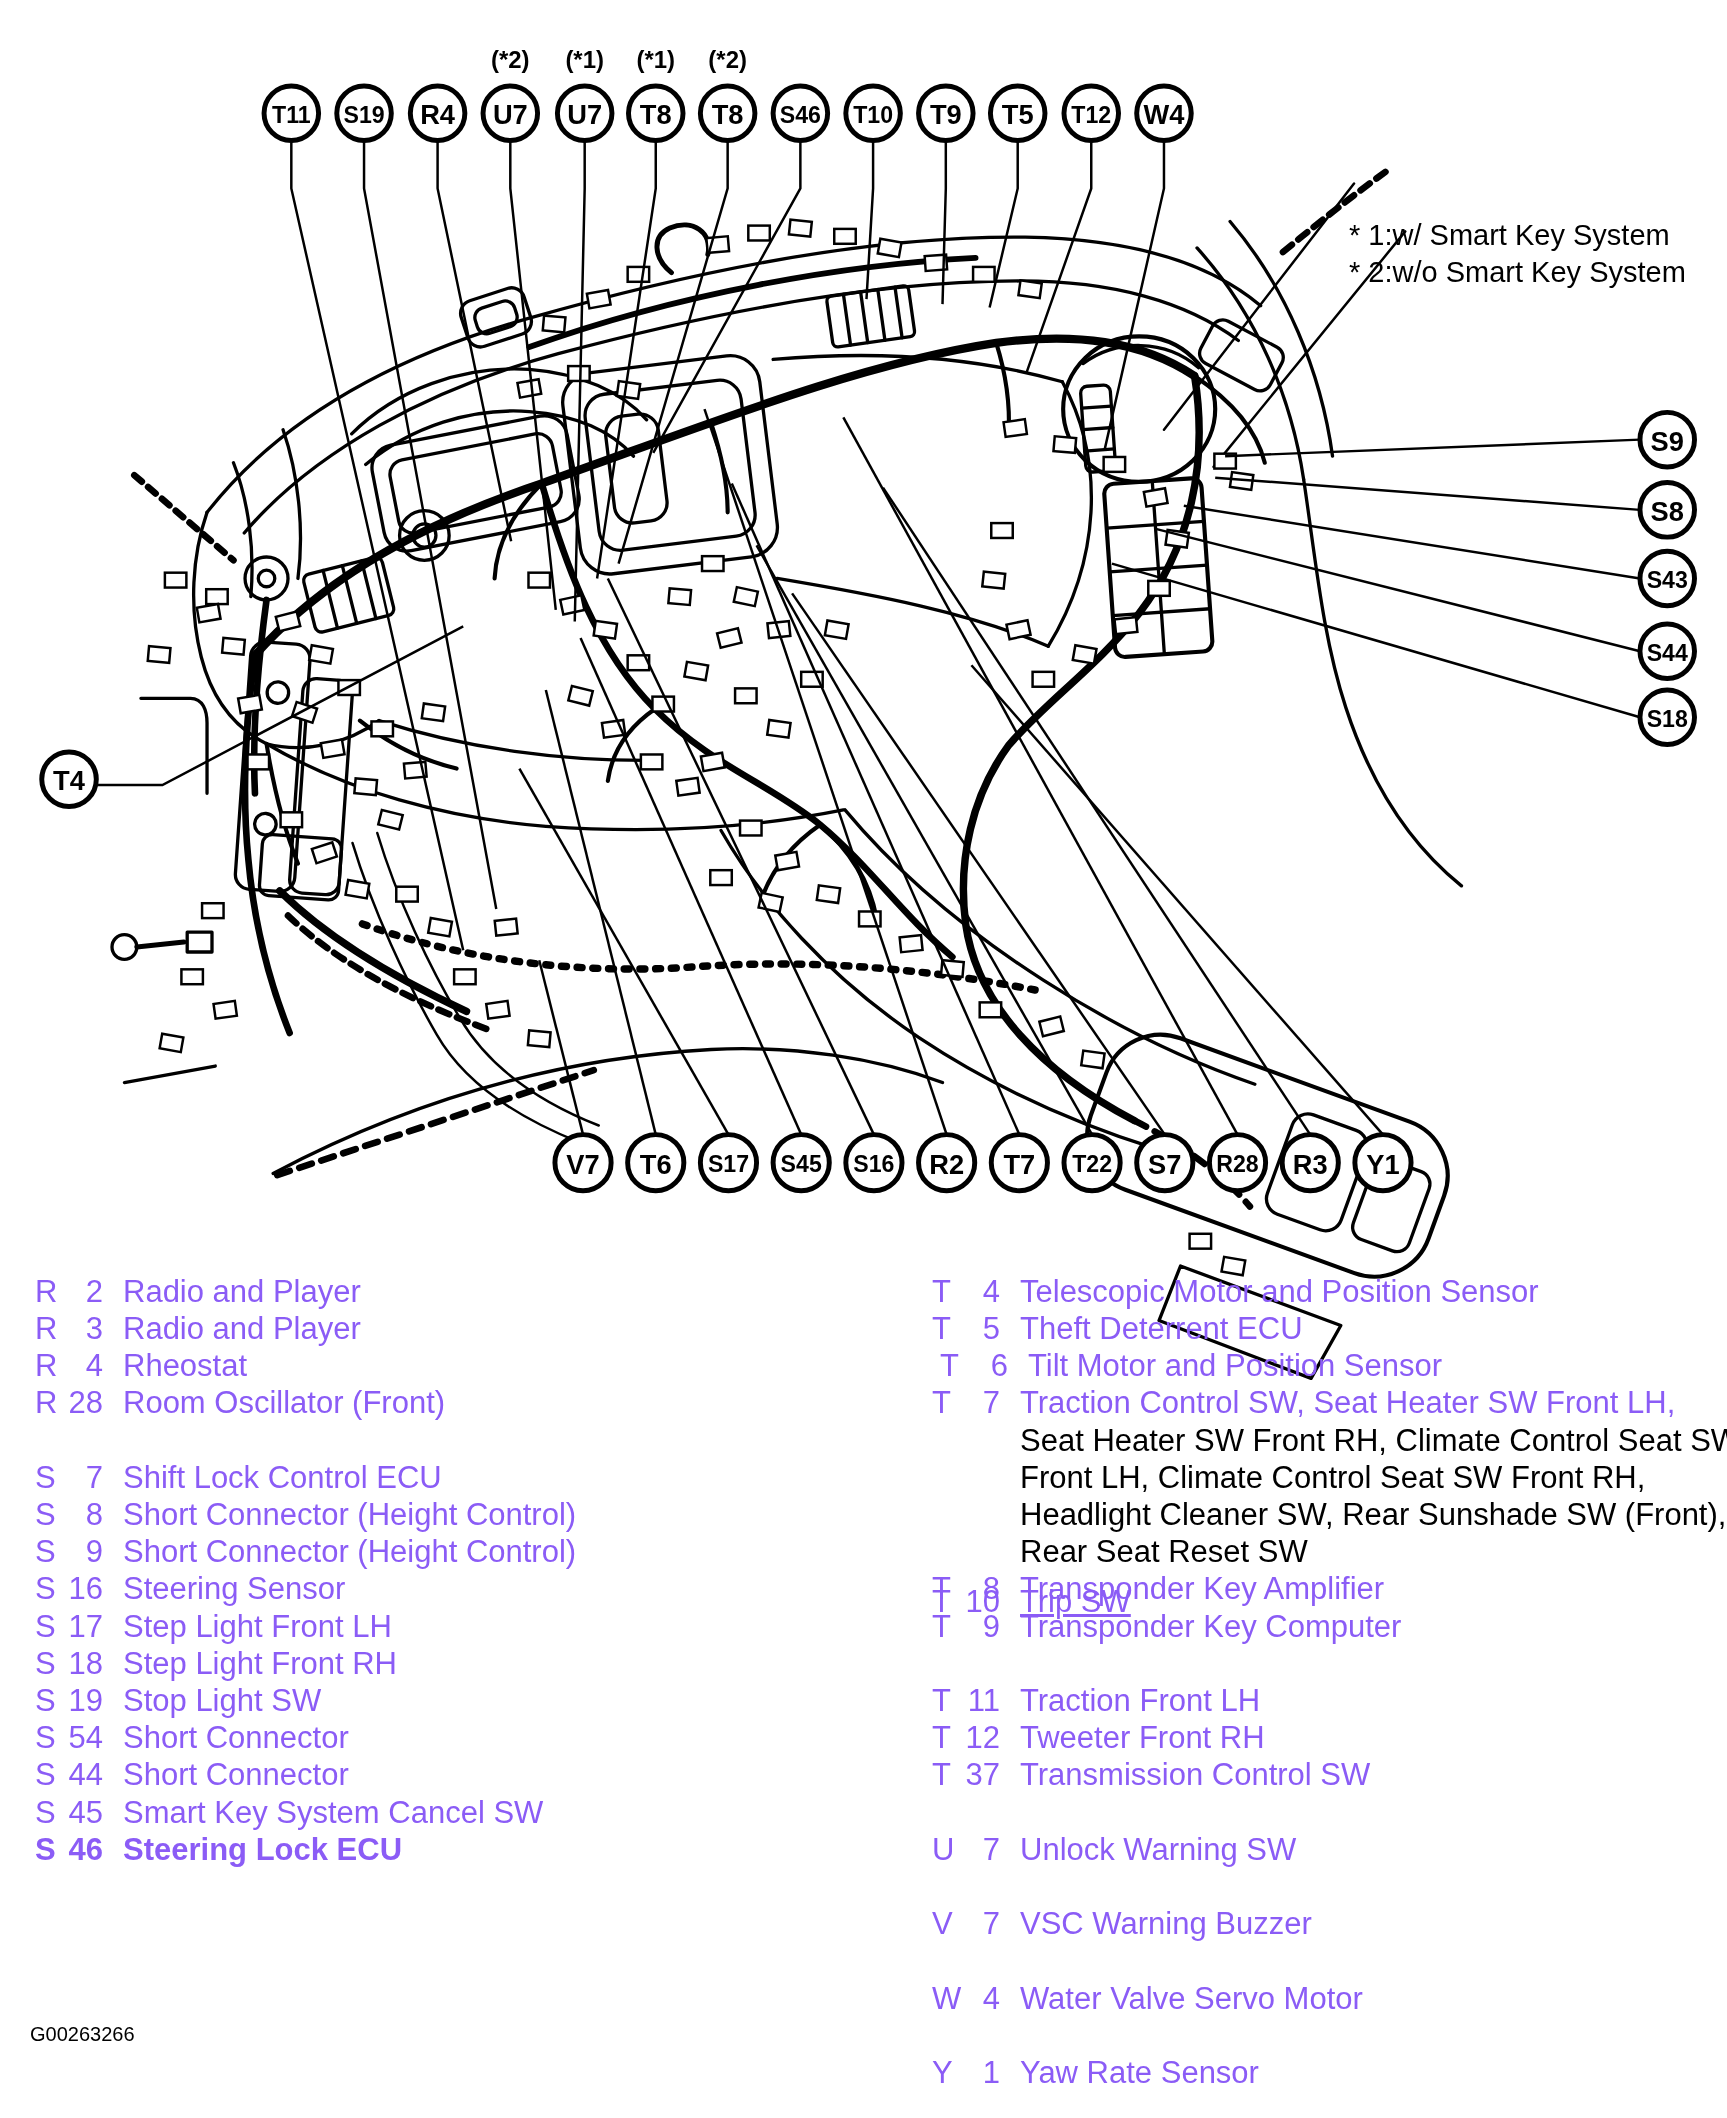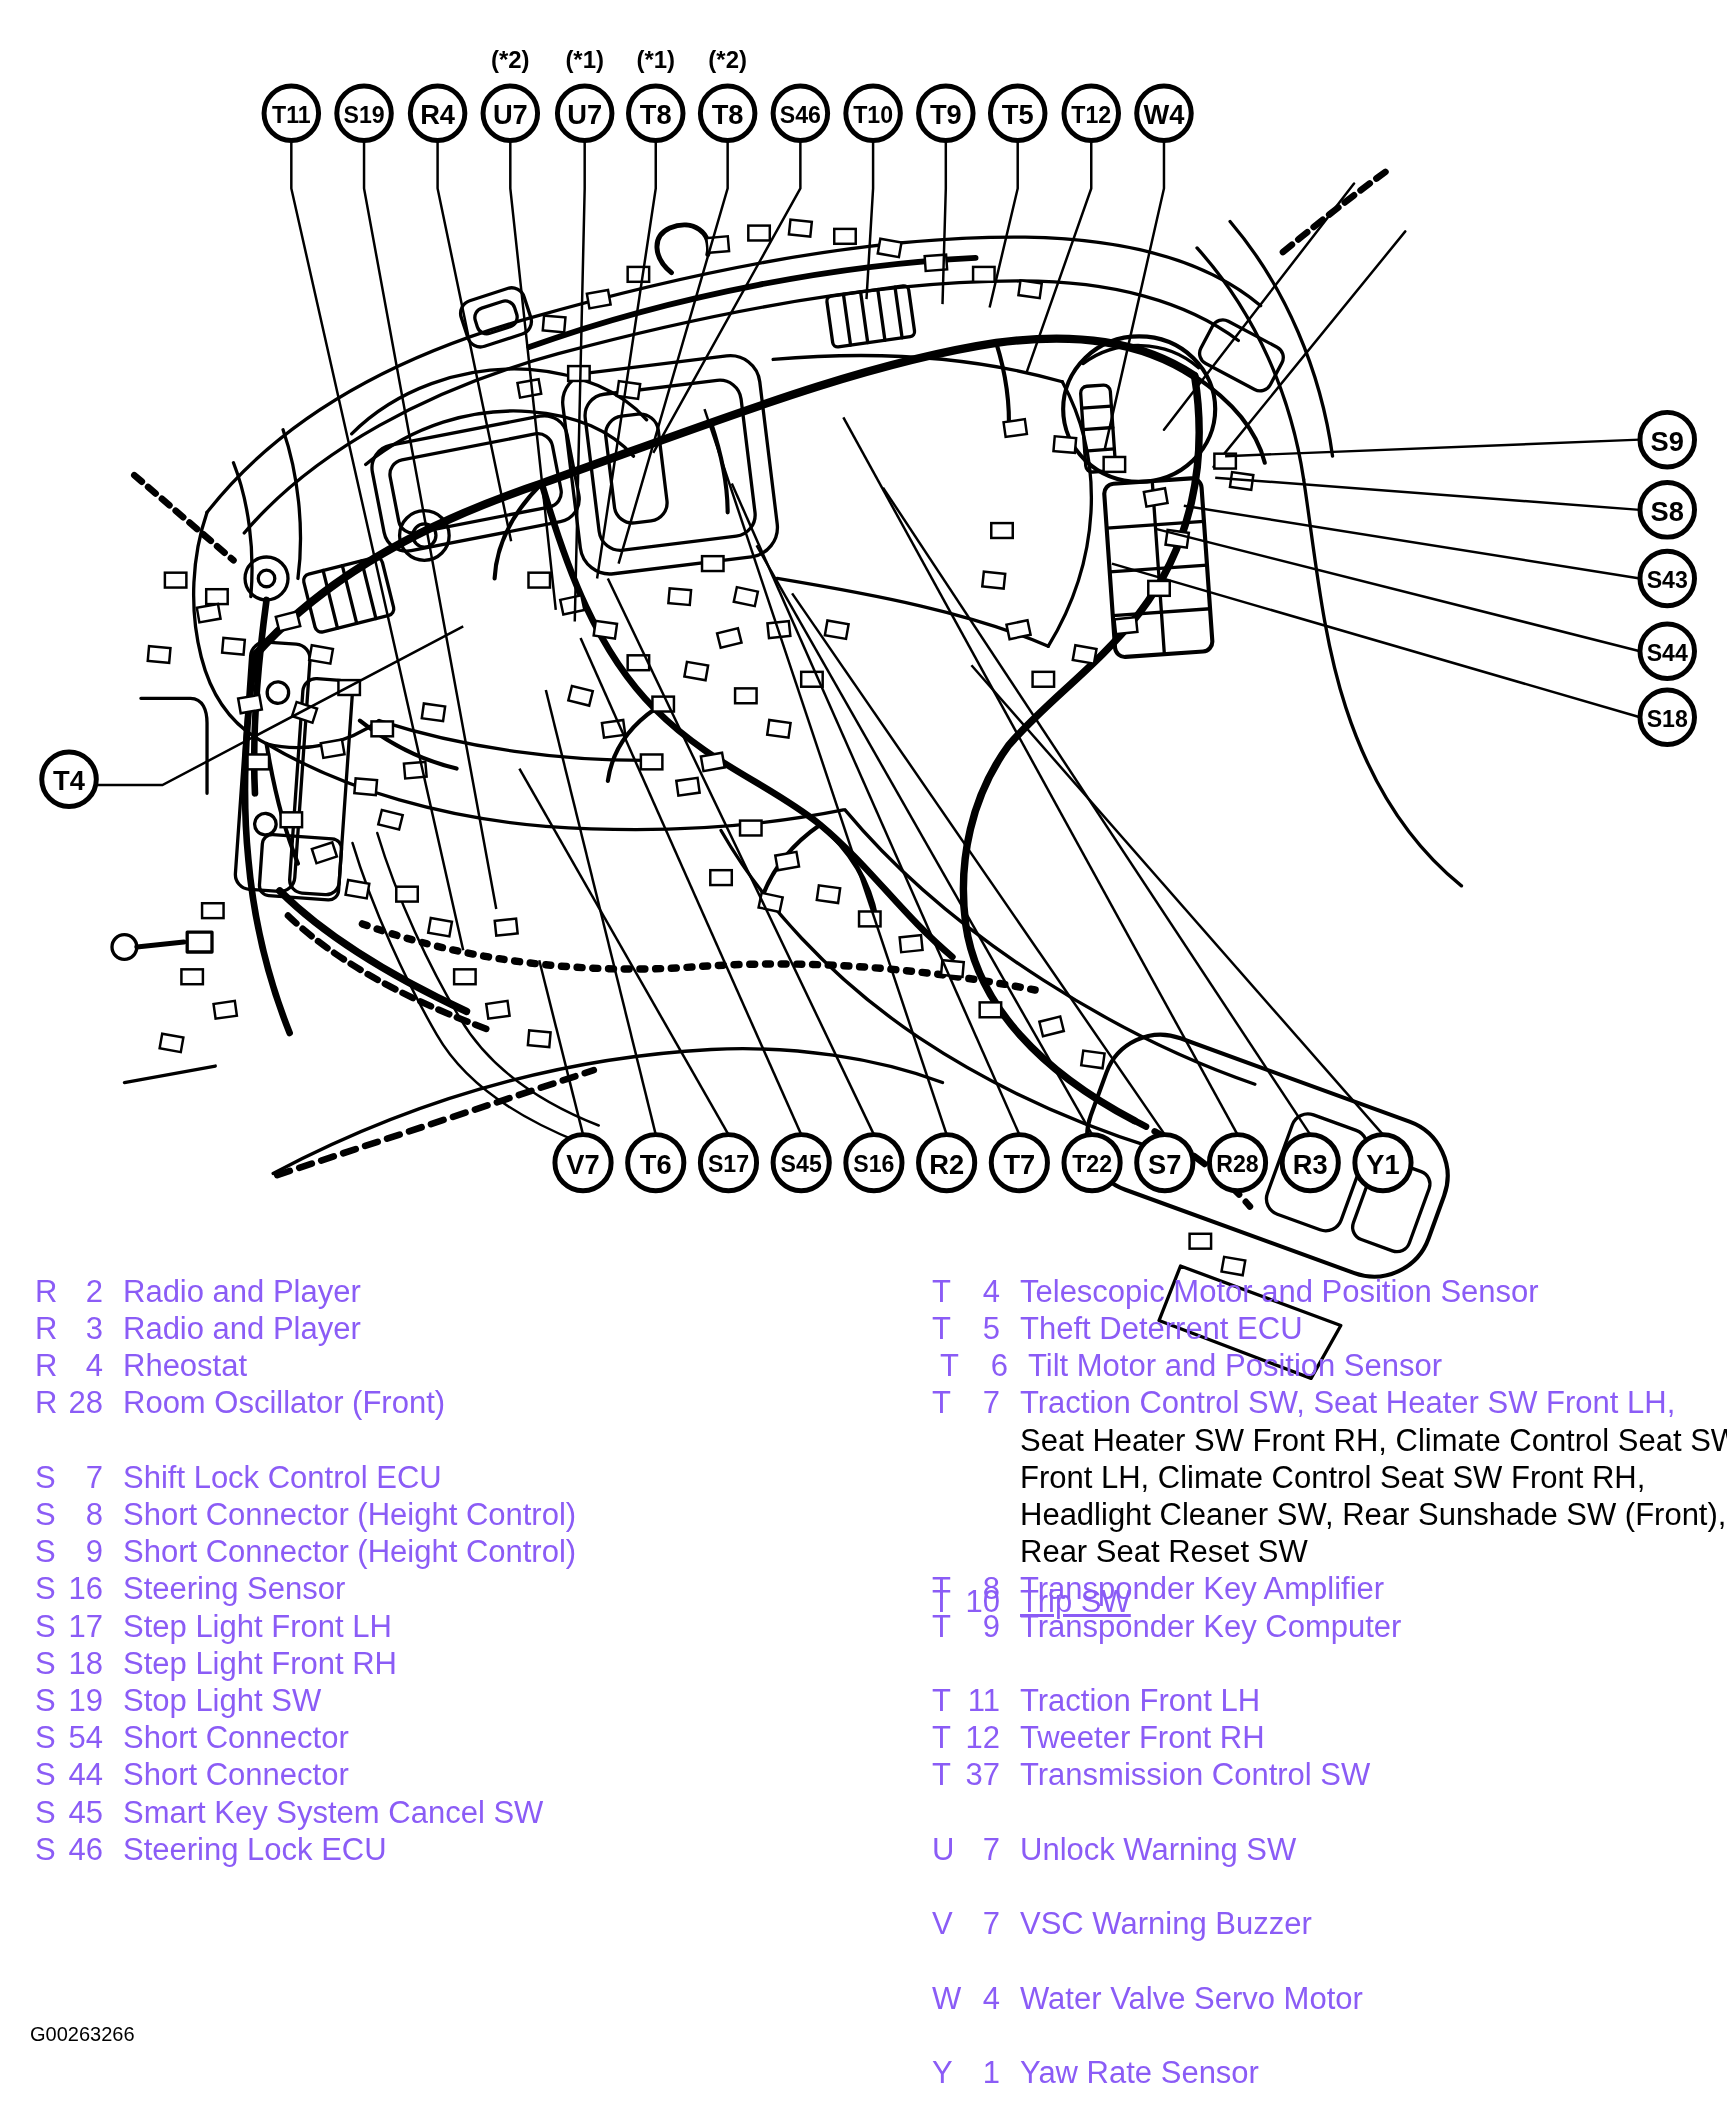--- a/index.html
+++ b/index.html
@@ -402,37 +402,41 @@
           <text x="1673" y="1409" text-anchor="middle" dominant-baseline="central" font-family="&quot;Liberation Sans&quot;, sans-serif" font-weight="bold" font-size="33" fill="#000">Y1</text>
         </g>
         <g>
           <polyline points="116,950 196,950 560,758" fill="none" stroke="#000" stroke-width="3"></polyline>
           <circle cx="83" cy="943" r="33" fill="#fff" stroke="#000" stroke-width="6"></circle>
           <text x="83" y="945" text-anchor="middle" dominant-baseline="central" font-family="&quot;Liberation Sans&quot;, sans-serif" font-weight="bold" font-size="33" fill="#000">T4</text>
         </g>
       </g>
   </svg>
 
+  <div class="notes">
+    <div>* 1:w/ Smart Key System</div>
+    <div>* 2:w/o Smart Key System</div>
+  </div>
 
   <div id="legend-left" class="legend-col">
       <div class="legend-row" style="left: 35px; top: 1273px;"><span class="code-letter">R</span><span class="code-num">2</span><span class="name">Radio and Player</span></div>
       <div class="legend-row" style="left: 35px; top: 1310px;"><span class="code-letter">R</span><span class="code-num">3</span><span class="name">Radio and Player</span></div>
       <div class="legend-row" style="left: 35px; top: 1347px;"><span class="code-letter">R</span><span class="code-num">4</span><span class="name">Rheostat</span></div>
       <div class="legend-row" style="left: 35px; top: 1384px;"><span class="code-letter">R</span><span class="code-num">28</span><span class="name">Room Oscillator (Front)</span></div>
       <div class="legend-row" style="left: 35px; top: 1459px;"><span class="code-letter">S</span><span class="code-num">7</span><span class="name">Shift Lock Control ECU</span></div>
       <div class="legend-row" style="left: 35px; top: 1496px;"><span class="code-letter">S</span><span class="code-num">8</span><span class="name">Short Connector (Height Control)</span></div>
       <div class="legend-row" style="left: 35px; top: 1533px;"><span class="code-letter">S</span><span class="code-num">9</span><span class="name">Short Connector (Height Control)</span></div>
       <div class="legend-row" style="left: 35px; top: 1570px;"><span class="code-letter">S</span><span class="code-num">16</span><span class="name">Steering Sensor</span></div>
       <div class="legend-row" style="left: 35px; top: 1608px;"><span class="code-letter">S</span><span class="code-num">17</span><span class="name">Step Light Front LH</span></div>
       <div class="legend-row" style="left: 35px; top: 1645px;"><span class="code-letter">S</span><span class="code-num">18</span><span class="name">Step Light Front RH</span></div>
       <div class="legend-row" style="left: 35px; top: 1682px;"><span class="code-letter">S</span><span class="code-num">19</span><span class="name">Stop Light SW</span></div>
       <div class="legend-row" style="left: 35px; top: 1719px;"><span class="code-letter">S</span><span class="code-num">54</span><span class="name">Short Connector</span></div>
       <div class="legend-row" style="left: 35px; top: 1756px;"><span class="code-letter">S</span><span class="code-num">44</span><span class="name">Short Connector</span></div>
       <div class="legend-row" style="left: 35px; top: 1794px;"><span class="code-letter">S</span><span class="code-num">45</span><span class="name">Smart Key System Cancel SW</span></div>
-      <div class="legend-row" style="left: 35px; top: 1831px;"><span class="code-letter">S</span><span class="code-num">46</span><span class="name">Steering Lock ECU</span></div>
+      <div class="legend-row" style="left: 35px; top: 1831px; font-weight: bold;"><span class="code-letter">S</span><span class="code-num">46</span><span class="name">Steering Lock ECU</span></div>
     </div>
   <div id="legend-right" class="legend-col">
       <div class="legend-row" style="left: 932px; top: 1273px;"><span class="code-letter">T</span><span class="code-num">4</span><span class="name">Telescopic Motor and Position Sensor</span></div>
       <div class="legend-row" style="left: 932px; top: 1310px;"><span class="code-letter">T</span><span class="code-num">5</span><span class="name">Theft Deterrent ECU</span></div>
       <div class="legend-row" style="left: 932px; top: 1347px; margin-left: 8px;"><span class="code-letter">T</span><span class="code-num">6</span><span class="name">Tilt Motor and Position Sensor</span></div>
       <div class="legend-row" style="left: 932px; top: 1384px;"><span class="code-letter">T</span><span class="code-num">7</span><span class="name">Traction Control SW, Seat Heater SW Front LH,</span></div>
       <div class="legend-extra" style="left: 1020px; top: 1422px;">Seat Heater SW Front RH, Climate Control Seat SW</div>
       <div class="legend-extra" style="left: 1020px; top: 1459px;">Front LH, Climate Control Seat SW Front RH,</div>
       <div class="legend-extra" style="left: 1020px; top: 1496px;">Headlight Cleaner SW, Rear Sunshade SW (Front),</div>
       <div class="legend-extra" style="left: 1020px; top: 1533px;">Rear Seat Reset SW</div>

